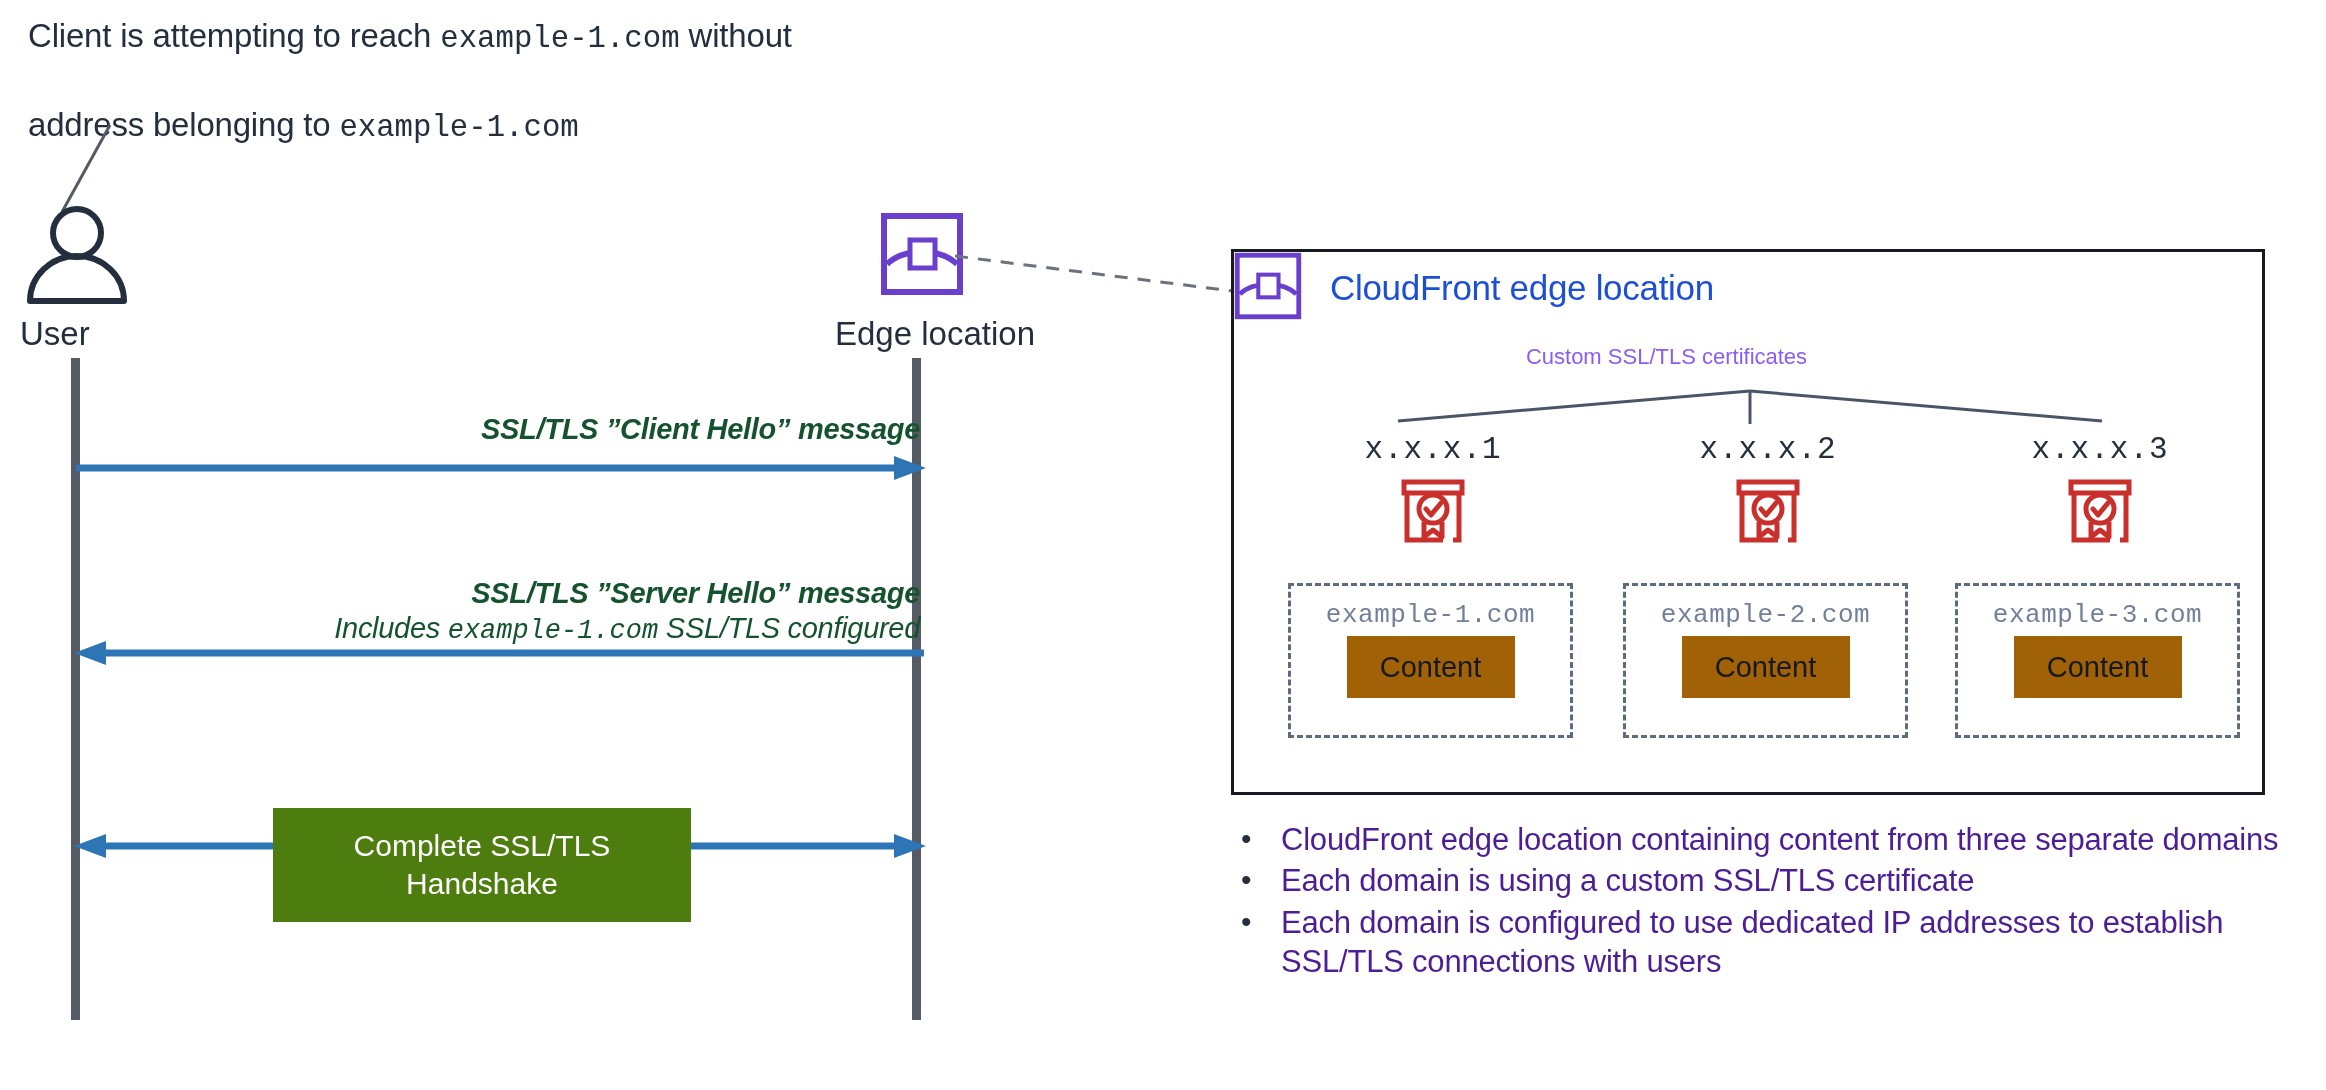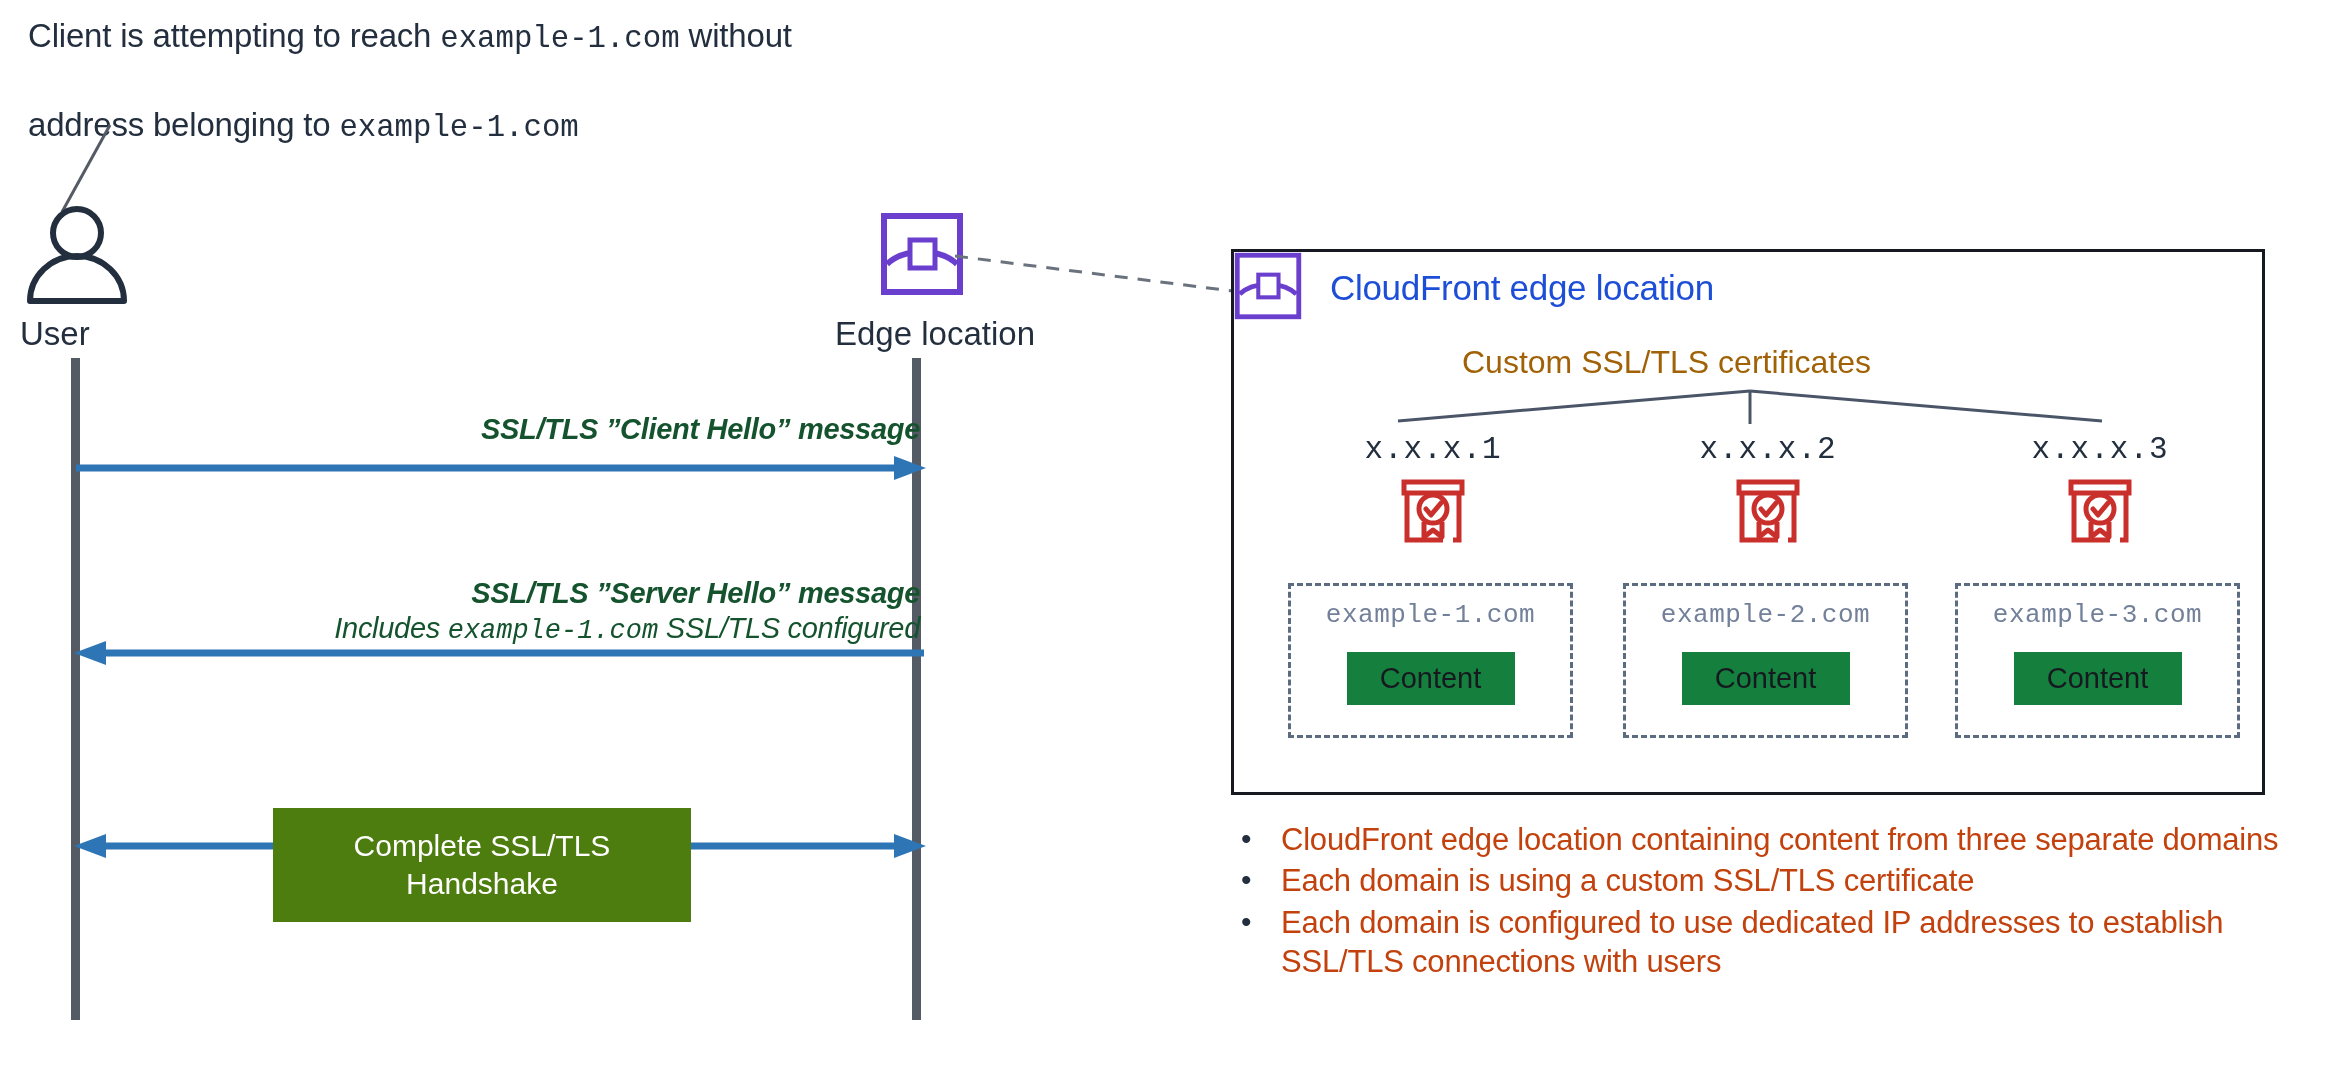--- a/index.html
+++ b/index.html
@@ -119,22 +119,22 @@
   #cf-title {
     left: 1330px; top: 268px;
     font-size: 35px;
     color: #1d4ed8;
     letter-spacing: -0.3px;
   }
   #cf-subtitle {
     left: 1231px; top: 344px;
     width: 871px;
     text-align: center;
-    font-size: 32px;
-    color: #a16207;
+    font-size: 22px;
+    color: #8b5cf6;
   }
   #cf-branch { left: 1380px; top: 388px; }
 
   
   .cert-col { top: 432px; width: 290px; }
   #col-1 { left: 1288px; }
   #col-2 { left: 1623px; }
   #col-3 { left: 1955px; }
 
   .ip-label {
@@ -164,24 +164,24 @@
 
   .domain-name {
     font-family: "Liberation Mono", "DejaVu Sans Mono", monospace;
     font-size: 26px;
     color: #73809a;
     text-align: center;
     margin-top: 14px;
     letter-spacing: 0.5px;
   }
   .content-chip {
-    margin: 22px auto 0 auto;
+    margin: 6px auto 0 auto;
     width: 168px;
-    height: 53px;
-    background: #15803d;
+    height: 62px;
+    background: #a16207;
     display: flex;
     align-items: center;
     justify-content: center;
     font-size: 29px;
     color: #16191f;
   }
 
   
   #bullets {
     left: 1237px; top: 820px;
@@ -197,21 +197,21 @@
     font-size: 30px;
     line-height: 1.27;
     color: #232f3e;
     text-align: left;
     padding-left: 4px;
     box-sizing: border-box;
   }
   .bullet-text {
     font-size: 31px;
     line-height: 1.27;
-    color: #c2410c;
+    color: #4c1d95;
     letter-spacing: -0.2px;
   }
 </style>
 </head>
 <body>
 
 <div class="abs" id="intro-text">
   <span>Client is attempting to reach </span><span class="mono">example-1.com</span><span> without</span><br>
   <br>
   <span>address belonging to </span><span class="mono">example-1.com</span>

